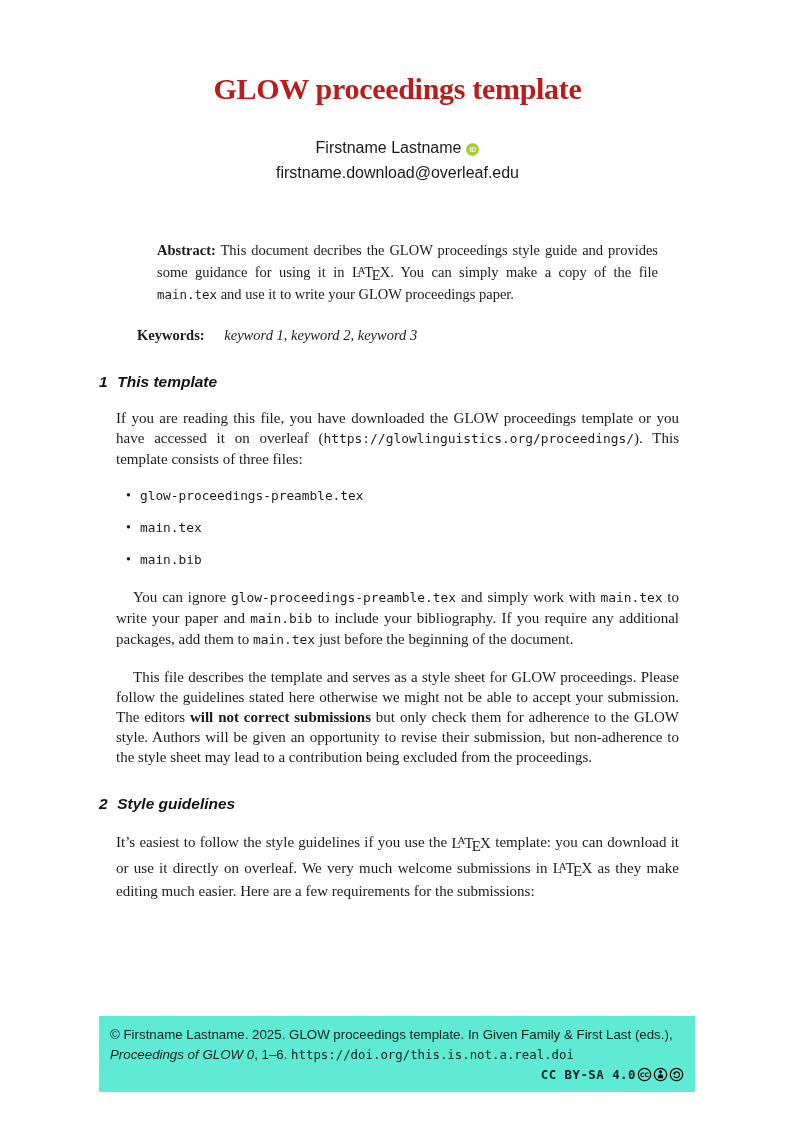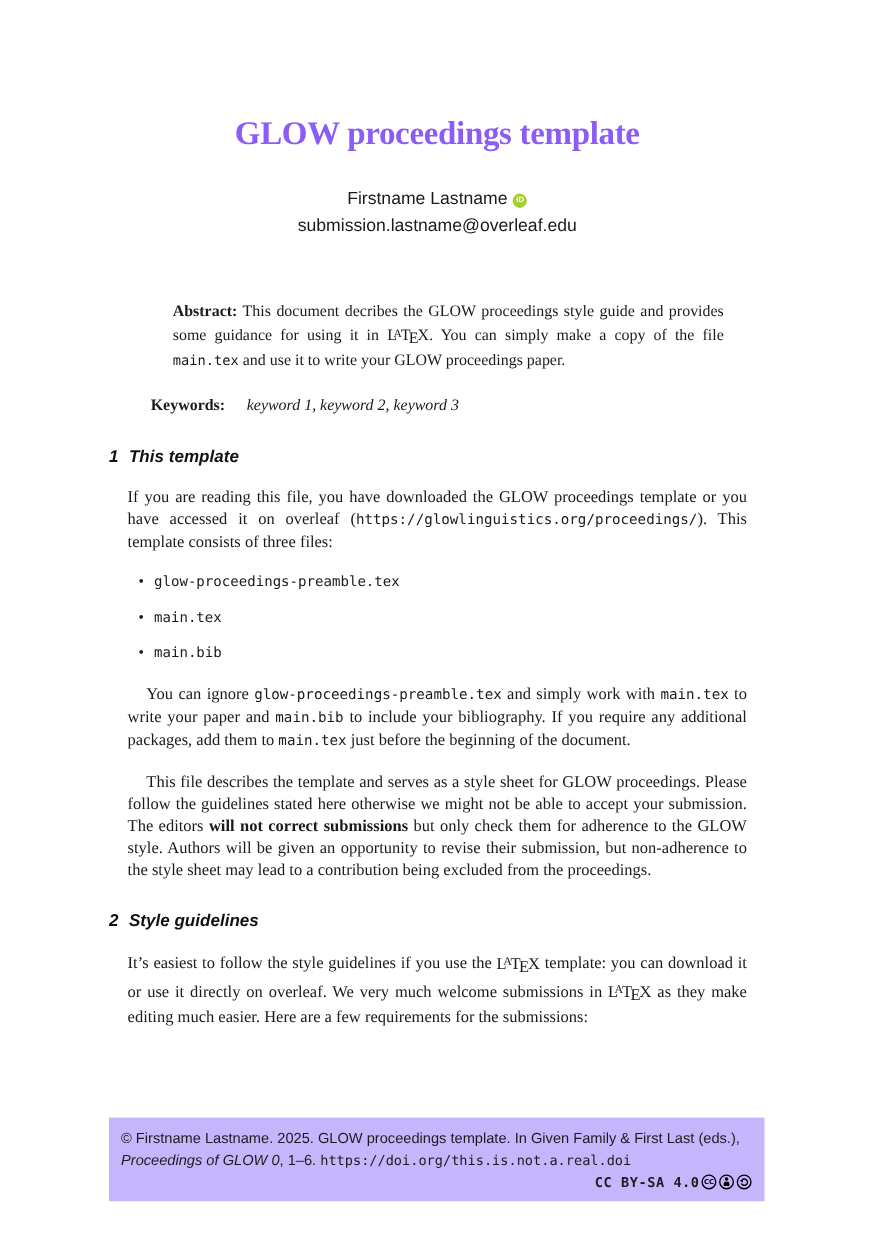--- a/index.html
+++ b/index.html
@@ -4,21 +4,21 @@
 <style>
   html,body { margin:0; padding:0; background:#ffffff; }
   .page {
     position:relative; width:794px; height:1123px; margin:0 auto;
     background:#ffffff; color:#1a1a1a; overflow:hidden;
     font-family:"Liberation Serif", serif;
   }
   .content { position:absolute; left:99px; top:0; width:597px; }
 
   h1.title {
-    margin:0; padding-top:100px; text-align:center; color:#8b5cf6;
+    margin:0; padding-top:67px; text-align:center; color:#b91c1c;
     font-family:"Liberation Serif", serif; font-size:30px; line-height:44px;
     font-weight:bold; letter-spacing:-0.3px;
   }
   .author-block {
     margin-top:24px; text-align:center; color:#1a1a1a;
     font-family:"Liberation Sans", sans-serif; font-size:16px; line-height:25px;
   }
   .orcid-badge {
     display:inline-block; width:13px; height:13px; border-radius:50%;
     color:#fff; text-align:center; vertical-align:1px; margin-left:5px;
@@ -76,21 +76,21 @@
 </head>
 <body>
 
 <div class="page">
   <div class="content">
 
     <h1 class="title">GLOW proceedings template</h1>
 
     <div class="author-block">
       <div><span>Firstname Lastname</span><span class="orcid-badge" id="orcid-badge" style="background: rgb(166, 206, 57);">iD</span></div>
-      <div>submission.lastname@overleaf.edu</div>
+      <div>firstname.download@overleaf.edu</div>
     </div>
 
     <p class="abstract"><span class="bold">Abstract:</span><span> </span><span><span>This document decribes the GLOW proceedings style guide and provides some guidance for using it in </span><span><span>L</span><span class="latex-a">A</span><span>T</span><span class="latex-e">E</span><span>X</span></span><span>. You can simply make a copy of the file </span><span class="mono">main.tex</span><span> and use it to write your GLOW proceedings paper.</span></span></p>
 
     <p class="keywords"><span class="bold">Keywords:</span><span> </span><span class="kw-value">keyword 1, keyword 2, keyword 3</span></p>
 
     <h2 class="sec"><span class="sec-num">1</span><span>This template</span></h2>
 
     <p class="body"><span>If you are reading this file, you have downloaded the GLOW proceedings template or you have accessed it on overleaf (</span><span class="mono">https://glowlinguistics.org/proceedings/</span><span>).  This template consists of three files:</span></p>
 
@@ -101,21 +101,21 @@
     </ul>
 
     <p class="body indent"><span>You can ignore </span><span class="mono">glow-proceedings-preamble.tex</span><span> and simply work with </span><span class="mono">main.tex</span><span> to write your paper and </span><span class="mono">main.bib</span><span> to include your bibliography. If you require any additional packages, add them to </span><span class="mono">main.tex</span><span> just before the beginning of the document.</span></p>
     <p class="body indent"><span>This file describes the template and serves as a style sheet for GLOW proceedings. Please follow the guidelines stated here otherwise we might not be able to accept your submission. The editors </span><span class="bold">will not correct submissions</span><span> but only check them for adherence to the GLOW style. Authors will be given an opportunity to revise their submission, but non-adherence to the style sheet may lead to a contribution being excluded from the proceedings.</span></p>
 
     <h2 class="sec"><span class="sec-num">2</span><span>Style guidelines</span></h2>
 
     <p class="body"><span>It’s easiest to follow the style guidelines if you use the </span><span><span>L</span><span class="latex-a">A</span><span>T</span><span class="latex-e">E</span><span>X</span></span><span> template: you can download it or use it directly on overleaf. We very much welcome submissions in </span><span><span>L</span><span class="latex-a">A</span><span>T</span><span class="latex-e">E</span><span>X</span></span><span> as they make editing much easier. Here are a few requirements for the submissions:</span></p>
   </div>
 
-  <div class="footer" id="footer-box" style="background: #c4b5fd;">
+  <div class="footer" id="footer-box" style="background: #5eead4;">
     <p><span>© Firstname Lastname. 2025. GLOW proceedings template. In Given Family &amp; First Last (eds.), </span><span class="ital">Proceedings of GLOW 0</span><span>, 1–6. </span><span class="mono">https://doi.org/this.is.not.a.real.doi</span></p>
     <div class="license-row">
       <span class="mono">CC BY-SA 4.0</span><span class="cc-icons"><svg width="15" height="15" viewBox="0 0 16 16">
             <circle cx="8" cy="8" r="6.6" fill="none" stroke="#000" stroke-width="1.3"></circle>
             <text x="8" y="10.4" text-anchor="middle" font-size="6.6" font-weight="bold" font-family="'DejaVu Sans', sans-serif" fill="#000">CC</text>
           </svg><svg width="15" height="15" viewBox="0 0 16 16">
             <circle cx="8" cy="8" r="6.6" fill="none" stroke="#000" stroke-width="1.3"></circle>
             <circle cx="8" cy="5.1" r="1.7" fill="#000"></circle>
             <path d="M5.3,12 v-2.1 a2.7,2.3 0 0 1 5.4,0 V12 z" fill="#000"></path>
           </svg><svg width="15" height="15" viewBox="0 0 16 16">

